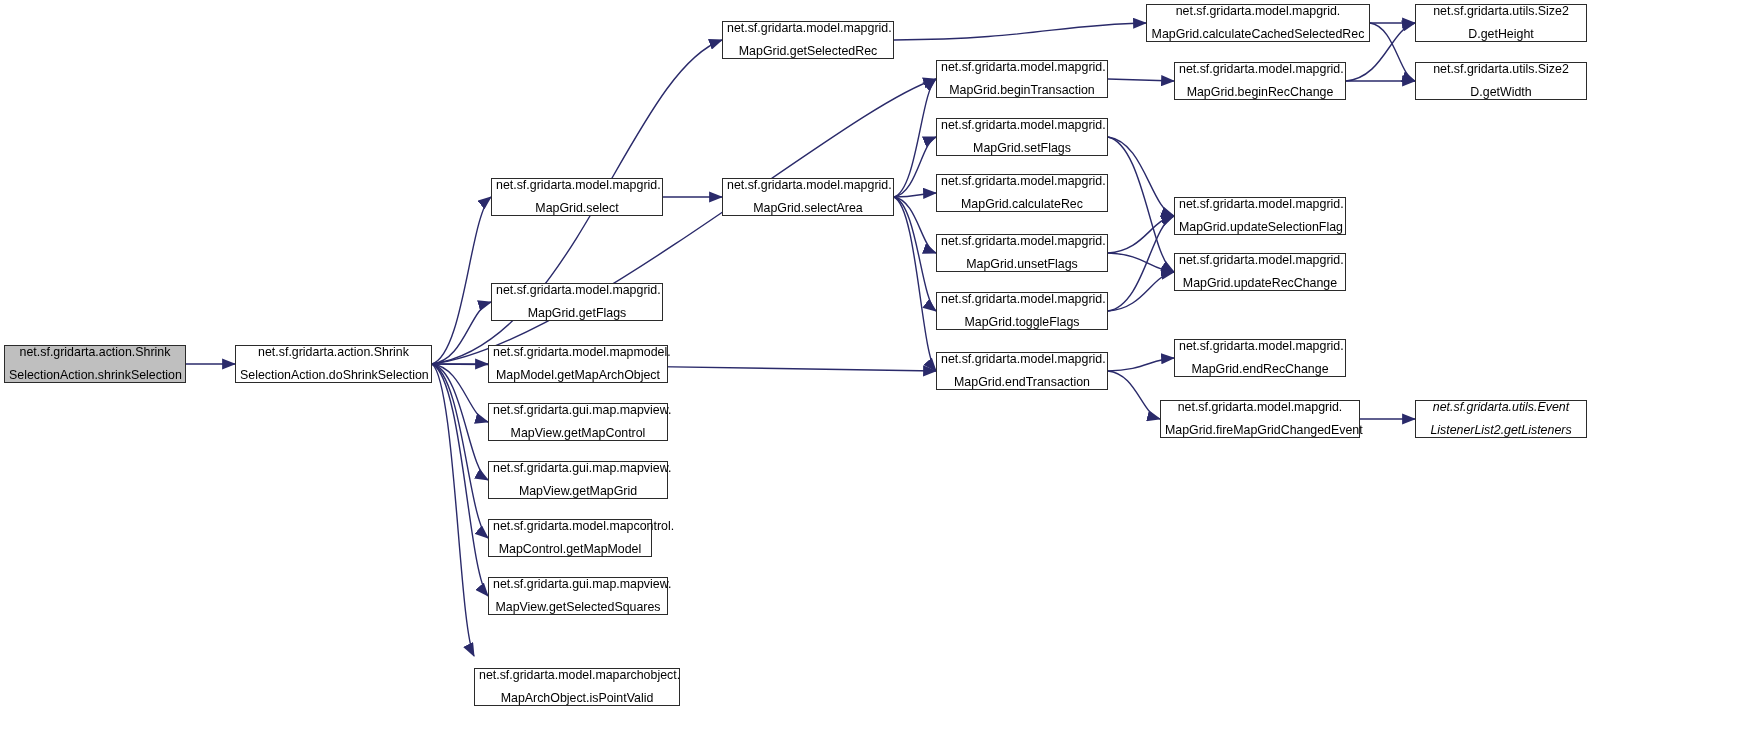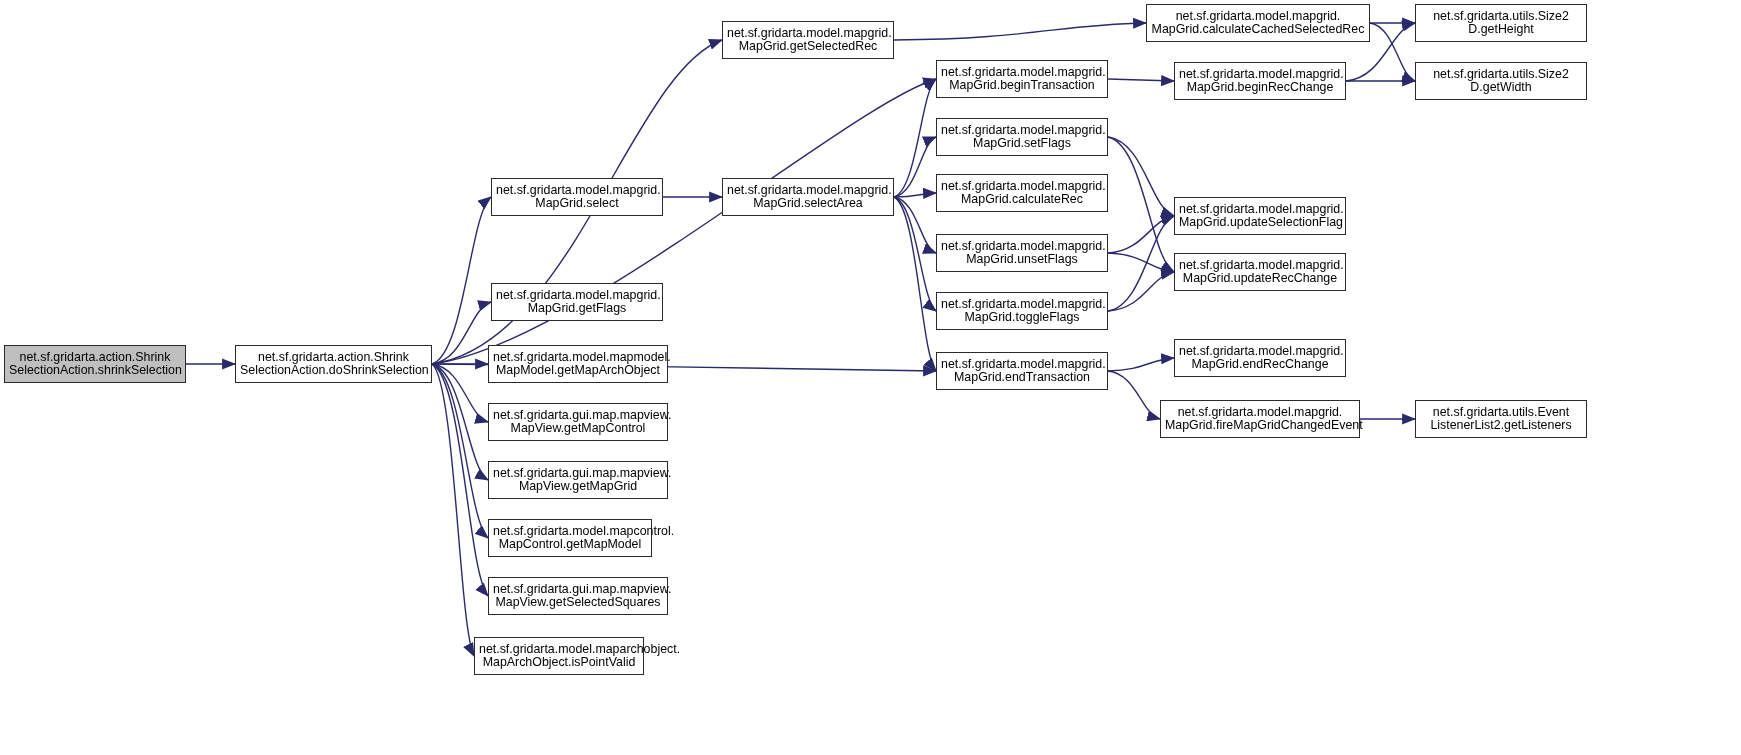--- a/index.html
+++ b/index.html
@@ -1,21 +1,21 @@
 <!DOCTYPE html>
 <html><head>
 <meta charset="utf-8">
 <style>
   html,body{margin:0;padding:0;background:#ffffff;}
   body{font-family:"Liberation Sans",sans-serif;}
   #canvas{position:relative;width:1741px;height:755px;background:#ffffff;overflow:hidden;}
   #edges{position:absolute;left:0;top:0;width:1741px;height:755px;pointer-events:none;}
   .node{position:absolute;box-sizing:border-box;border:1px solid #2b2b2b;background:#ffffff;
         display:flex;align-items:center;justify-content:center;text-align:center;
-        font-size:12.4px;line-height:13px;color:#000000;padding:2px 4px;}
+        font-size:12.4px;line-height:23px;color:#000000;padding:2px 4px;}
   .node .lbl{display:block;width:100%;white-space:pre-line;}
   .node.root{background:#bfbfbf;border-color:#2b2b2b;}
 </style>
 </head>
 <body>
 
 <div id="canvas">
   <svg id="edges" viewBox="0 0 1741 755">
     <defs>
       <marker id="arrow" viewBox="0 0 10 8" refX="9.2" refY="4" markerWidth="10" markerHeight="8" orient="auto-start-reverse">
@@ -121,21 +121,21 @@
 MapView.getMapGrid</span>
       </div>
       <div class="node" style="left: 488px; top: 519px; width: 164px; height: 38px;">
         <span class="lbl">net.sf.gridarta.model.mapcontrol.
 MapControl.getMapModel</span>
       </div>
       <div class="node" style="left: 488px; top: 577px; width: 180px; height: 38px;">
         <span class="lbl">net.sf.gridarta.gui.map.mapview.
 MapView.getSelectedSquares</span>
       </div>
-      <div class="node" style="left: 474px; top: 637px; width: 170px; height: 38px;">
+      <div class="node" style="left: 474px; top: 668px; width: 206px; height: 38px;">
         <span class="lbl">net.sf.gridarta.model.maparchobject.
 MapArchObject.isPointValid</span>
       </div>
       <div class="node" style="left: 1146px; top: 4px; width: 224px; height: 38px;">
         <span class="lbl">net.sf.gridarta.model.mapgrid.
 MapGrid.calculateCachedSelectedRec</span>
       </div>
       <div class="node" style="left: 1174px; top: 62px; width: 172px; height: 38px;">
         <span class="lbl">net.sf.gridarta.model.mapgrid.
 MapGrid.beginRecChange</span>
@@ -157,18 +157,18 @@
 MapGrid.updateRecChange</span>
       </div>
       <div class="node" style="left: 1174px; top: 339px; width: 172px; height: 38px;">
         <span class="lbl">net.sf.gridarta.model.mapgrid.
 MapGrid.endRecChange</span>
       </div>
       <div class="node" style="left: 1160px; top: 400px; width: 200px; height: 38px;">
         <span class="lbl">net.sf.gridarta.model.mapgrid.
 MapGrid.fireMapGridChangedEvent</span>
       </div>
-      <div class="node" style="left: 1415px; top: 400px; width: 172px; height: 38px;">
+      <div class="node" style="left: 1415px; top: 400px; width: 172px; height: 38px; font-style: italic;">
         <span class="lbl">net.sf.gridarta.utils.Event
 ListenerList2.getListeners</span>
       </div>
     </div>
 </div>
 
 </body></html>

